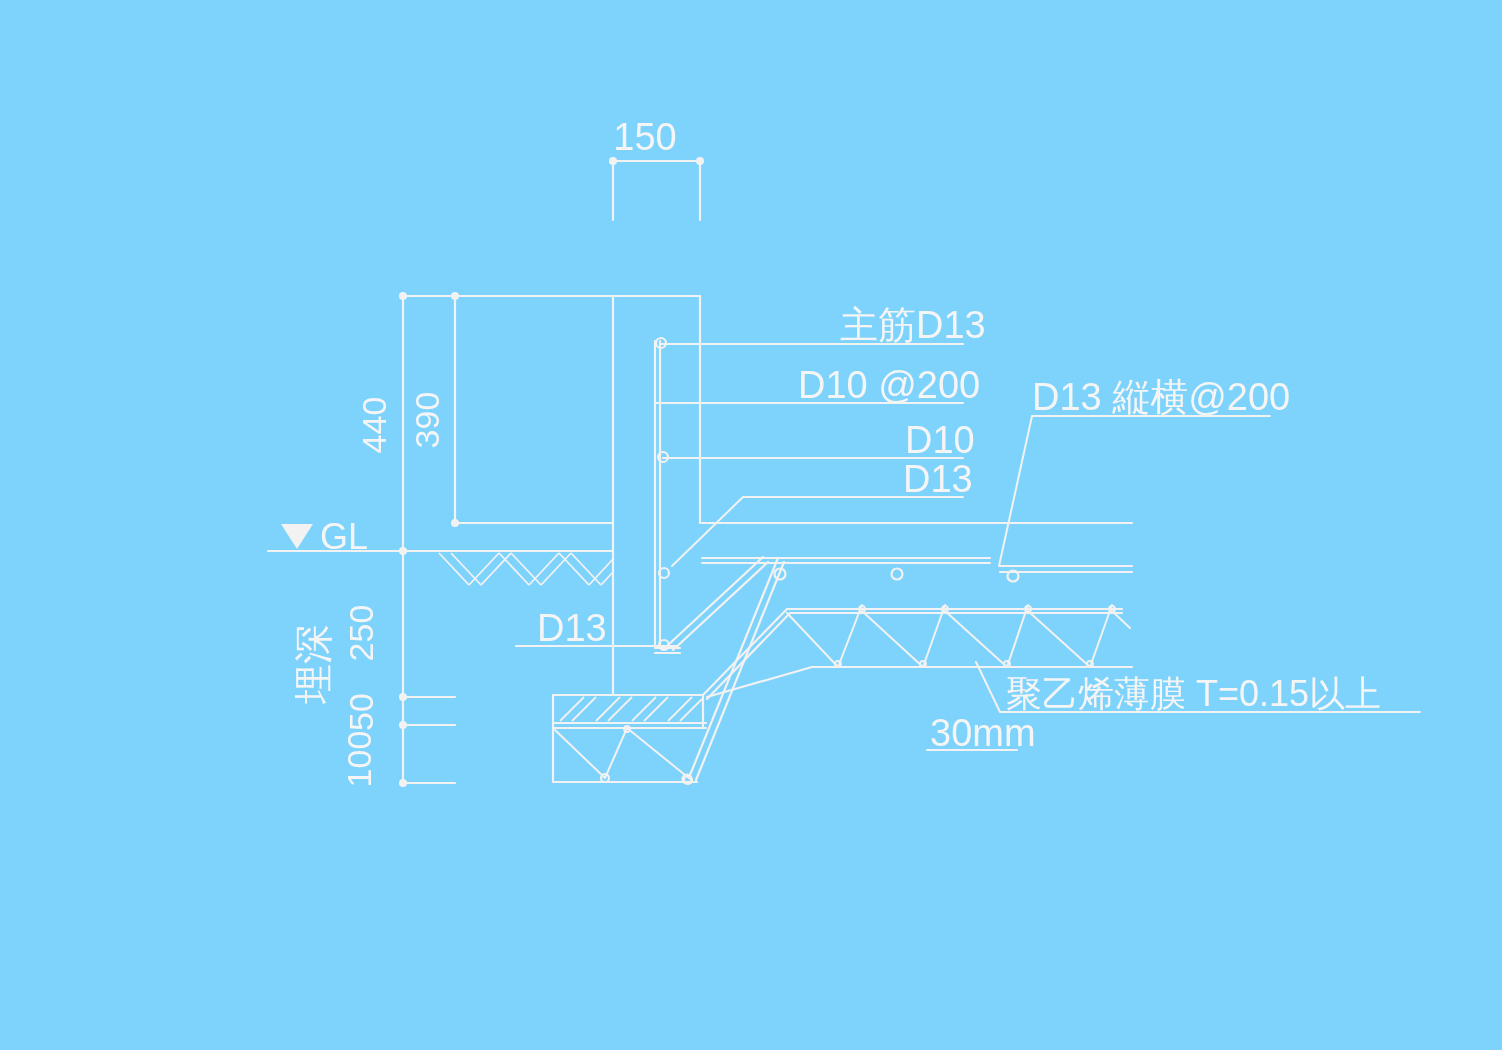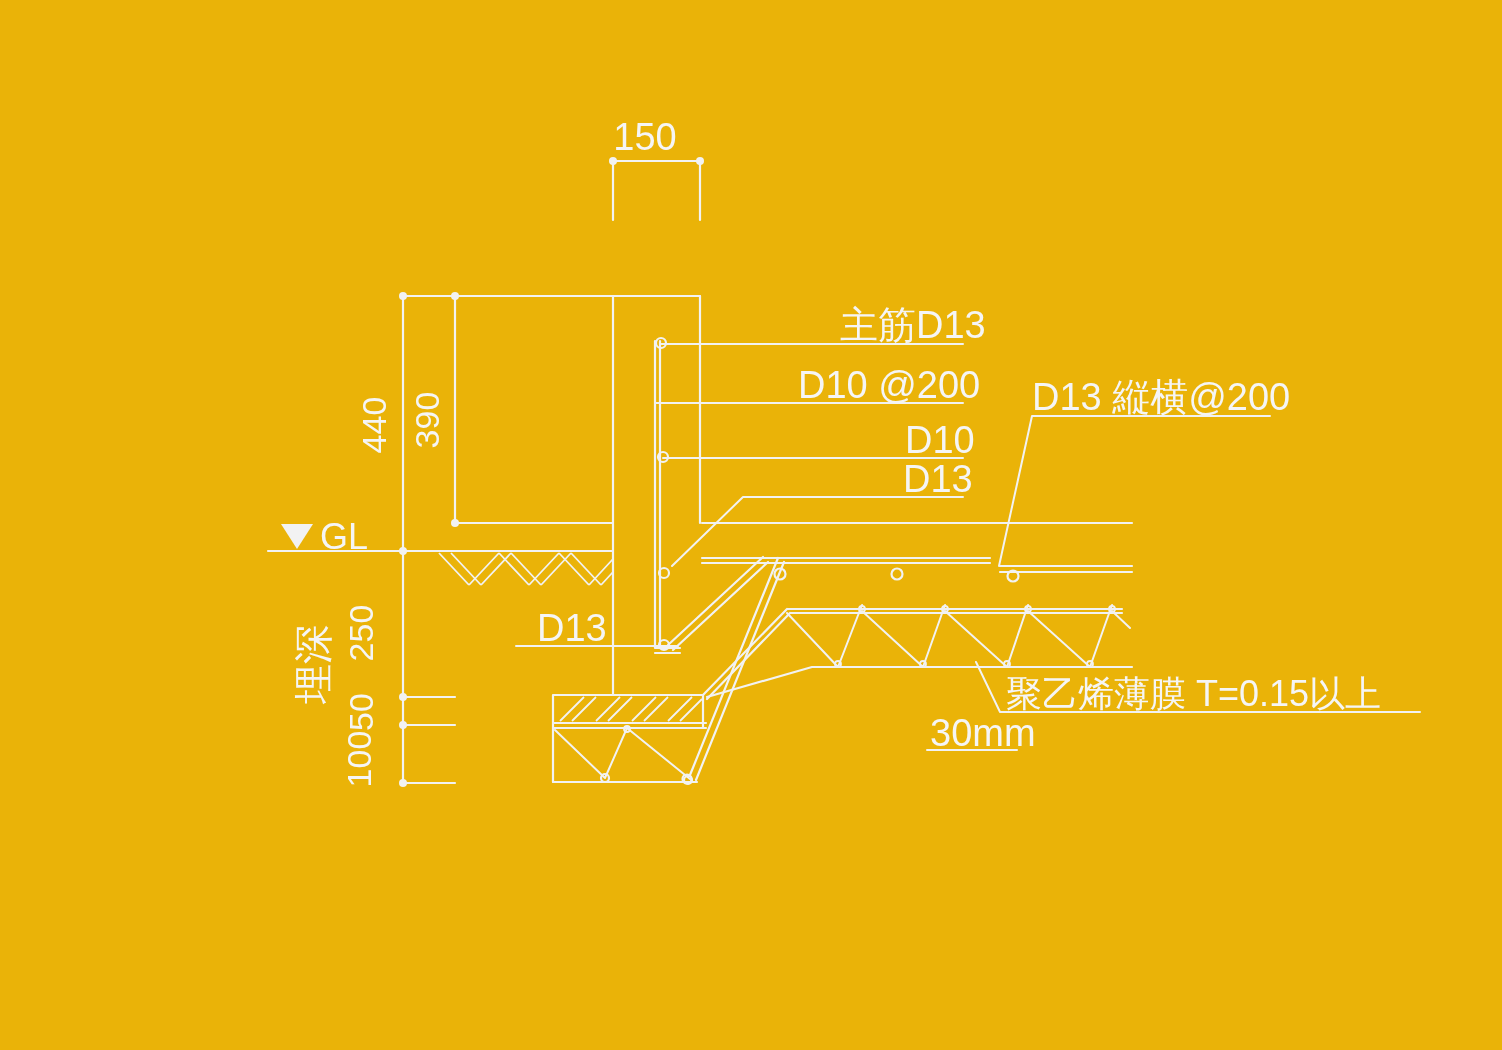--- a/index.html
+++ b/index.html
@@ -1,16 +1,16 @@
 <!DOCTYPE html>
 <html><head>
 <meta charset="utf-8">
 <style>
   html,body{margin:0;padding:0;background:#000;}
-  .stage{position:relative;width:1502px;height:1050px;background:#eab308;overflow:hidden;}
+  .stage{position:relative;width:1502px;height:1050px;background:#7dd3fc;overflow:hidden;}
   svg{display:block}
   .ln{stroke:#f2f2f2;stroke-width:2.2;fill:none;stroke-linecap:round;stroke-linejoin:round}
   .thin{stroke-width:2}
   .dot{fill:#f2f2f2;stroke:none}
   .ring{fill:none;stroke:#f2f2f2;stroke-width:2.2}
   .tick{fill:none;stroke:#f2f2f2;stroke-width:1.8}
   .tri{fill:#f2f2f2;stroke:none}
   text{fill:#f5f5f5;font-family:"Liberation Sans","DejaVu Sans",sans-serif;}
   .t38{font-size:38px}
   .t36{font-size:36px}

